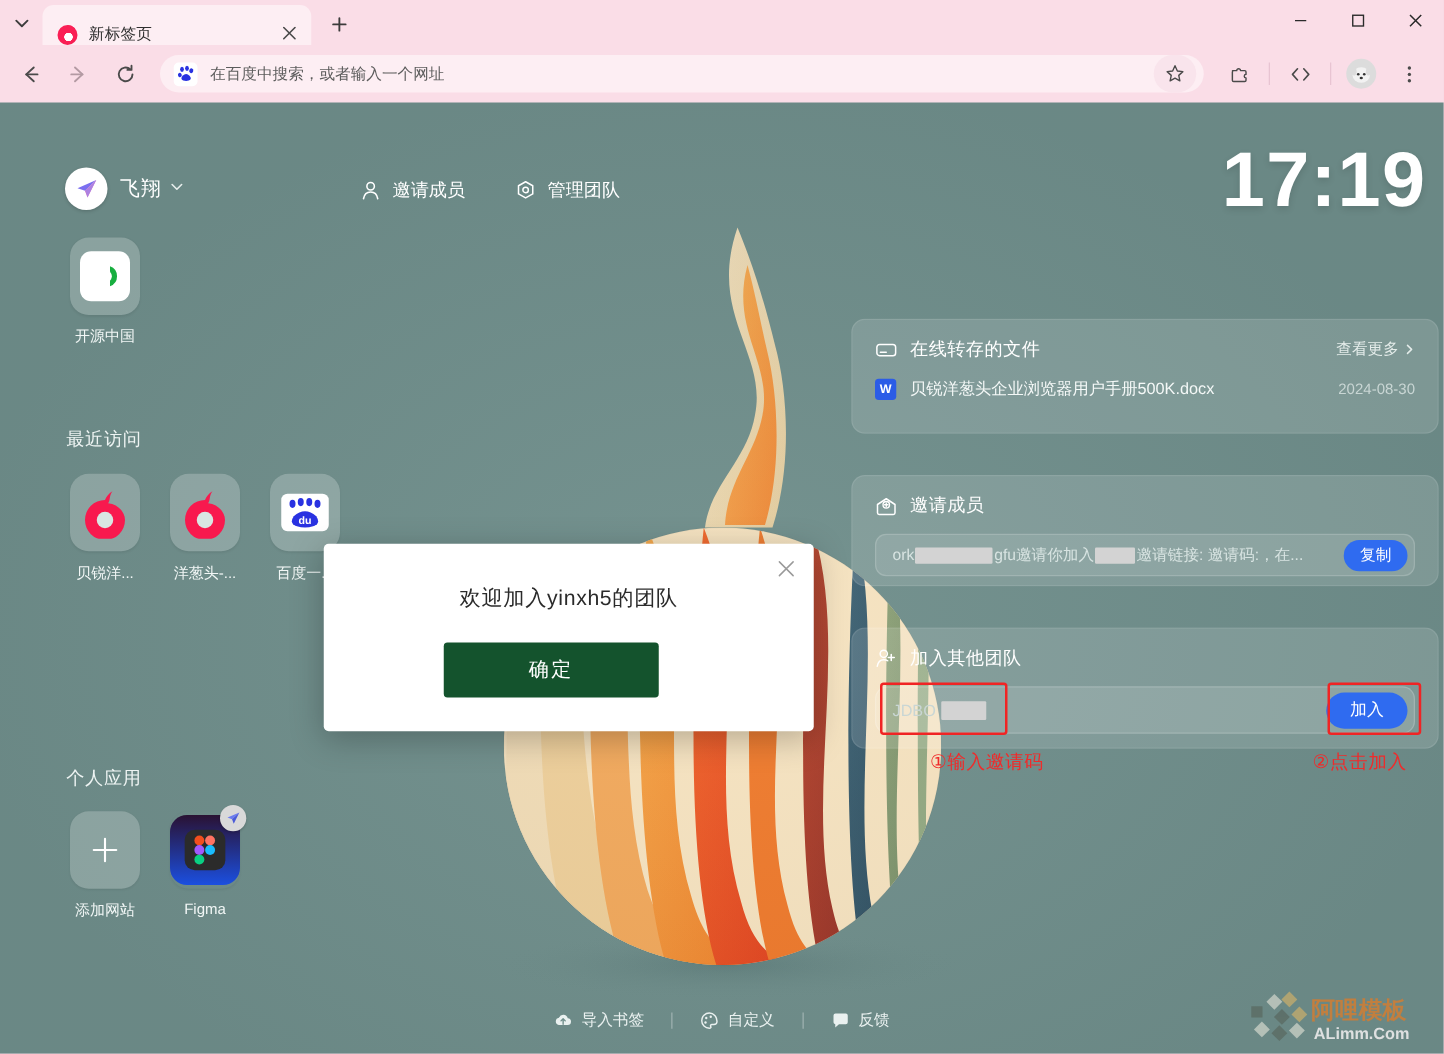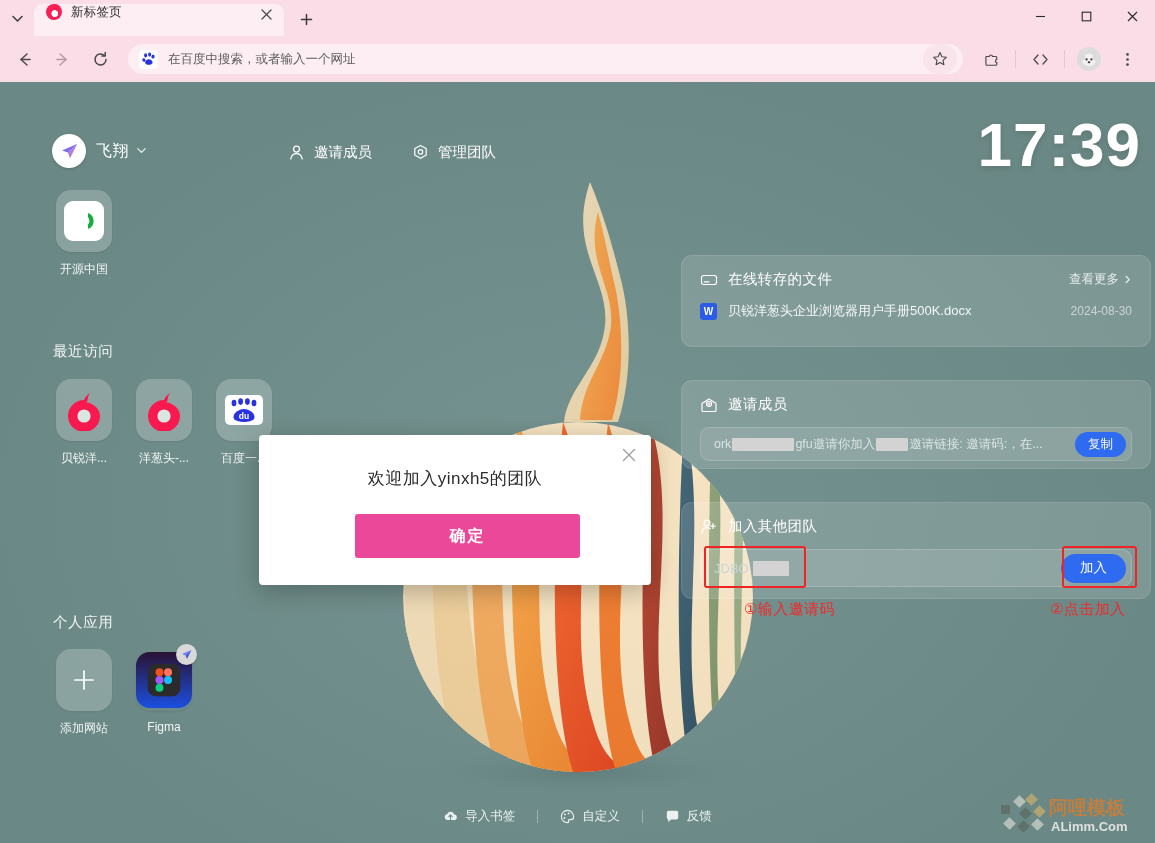--- a/index.html
+++ b/index.html
@@ -17,22 +17,22 @@
     height: 36px; background: #fadde7; display:flex; align-items:flex-end;
     position:relative;
   }
   .tab-list-btn {
     width: 34px; height: 36px; display:flex; align-items:center; justify-content:center;
     color:#3c3c3c;
   }
   .tab-list-btn svg { display:block; }
 
   .tab {
-    width: 250px; height: 32px; background:#fdeef3;
-    border-radius: 9px 9px 0 0; display:flex; align-items:flex-start;
+    width: 215px; height: 32px; background:#fdeef3;
+    border-radius: 9px 9px 0 0; display:flex; align-items:flex-end;
     padding: 0 8px 0 12px; position:relative; margin-bottom:0;
   }
   .tab-fav { width:16px; height:16px; flex:0 0 16px; margin-right:9px; position:relative; }
   .tab-fav .onion {
     width:16px;height:16px;border-radius:50%;
     background: radial-gradient(circle at 55% 60%, #ffffff 0 3.2px, #fa1f55 3.6px 100%);
     box-shadow: inset -1px -1px 0 rgba(0,0,0,.02);
     position:relative; overflow:hidden;
   }
   .tab-fav .onion:after{
@@ -171,22 +171,22 @@
   
   .overlay { position:absolute; inset:0; }
   .modal {
     position:absolute; left:259px; top:353px; width:392px; height:150px;
     background:#fff; border-radius:4px; box-shadow:0 6px 26px rgba(0,0,0,.25);
   }
   .modal-close { position:absolute; right:10px; top:8px; width:24px; height:24px;
     display:flex; align-items:center; justify-content:center; color:#9a9a9a; }
   .modal-title { text-align:center; padding-top:32px; font-size:17px; color:#2b2b2b; letter-spacing:.5px; }
   .modal-btn {
-    position:absolute; left:96px; top:79px; width:225px; height:44px; background:#ec4899;
-    color:#fff; font-size:16px; font-weight:700; display:flex; align-items:center;
+    position:absolute; left:96px; top:79px; width:172px; height:44px; background:#14532d;
+    color:#fff; font-size:16px; font-weight:400; display:flex; align-items:center;
     justify-content:center; border-radius:3px; border:none; letter-spacing:2px;
   }
 </style>
 </head>
 <body>
 
 <div class="browser">
 
   <div class="tabstrip">
     <div class="tab-list-btn">
@@ -386,21 +386,21 @@
     <div class="hdr-action" style="left:412px; top:61px;">
       <span class="ha-ic">
         <svg width="17" height="17" viewBox="0 0 17 17">
             <path d="M8.5 1.4 L14.2 4.6 V11.1 L8.5 14.3 L2.8 11.1 V4.6 Z" fill="none" stroke="currentColor" stroke-width="1.2" stroke-linejoin="round"></path>
             <circle cx="8.5" cy="7.9" r="2.2" fill="none" stroke="currentColor" stroke-width="1.2"></circle>
           </svg>
       </span>
       <span>管理团队</span>
     </div>
 
-    <div class="clock">17:39</div>
+    <div class="clock">17:19</div>
 
     <div class="apps" style="left:52px; top:108px;">
       <div class="app">
         <div class="app-tile">
           <svg width="44" height="44" viewBox="0 0 44 44">
             <rect x="2" y="2" width="40" height="40" rx="9" fill="#ffffff"></rect>
             <path d="M22 8 A14 14 0 1 0 22 36 A14 14 0 0 1 22 8 Z" fill="#17ae3f"></path>
             <path d="M26 14 A8.5 8.5 0 0 1 26 30 L26 24.5 A3.2 3.2 0 0 0 26 19.5 Z" fill="#17ae3f"></path>
             <circle cx="22" cy="22" r="5.4" fill="#ffffff"></circle>
           </svg>

